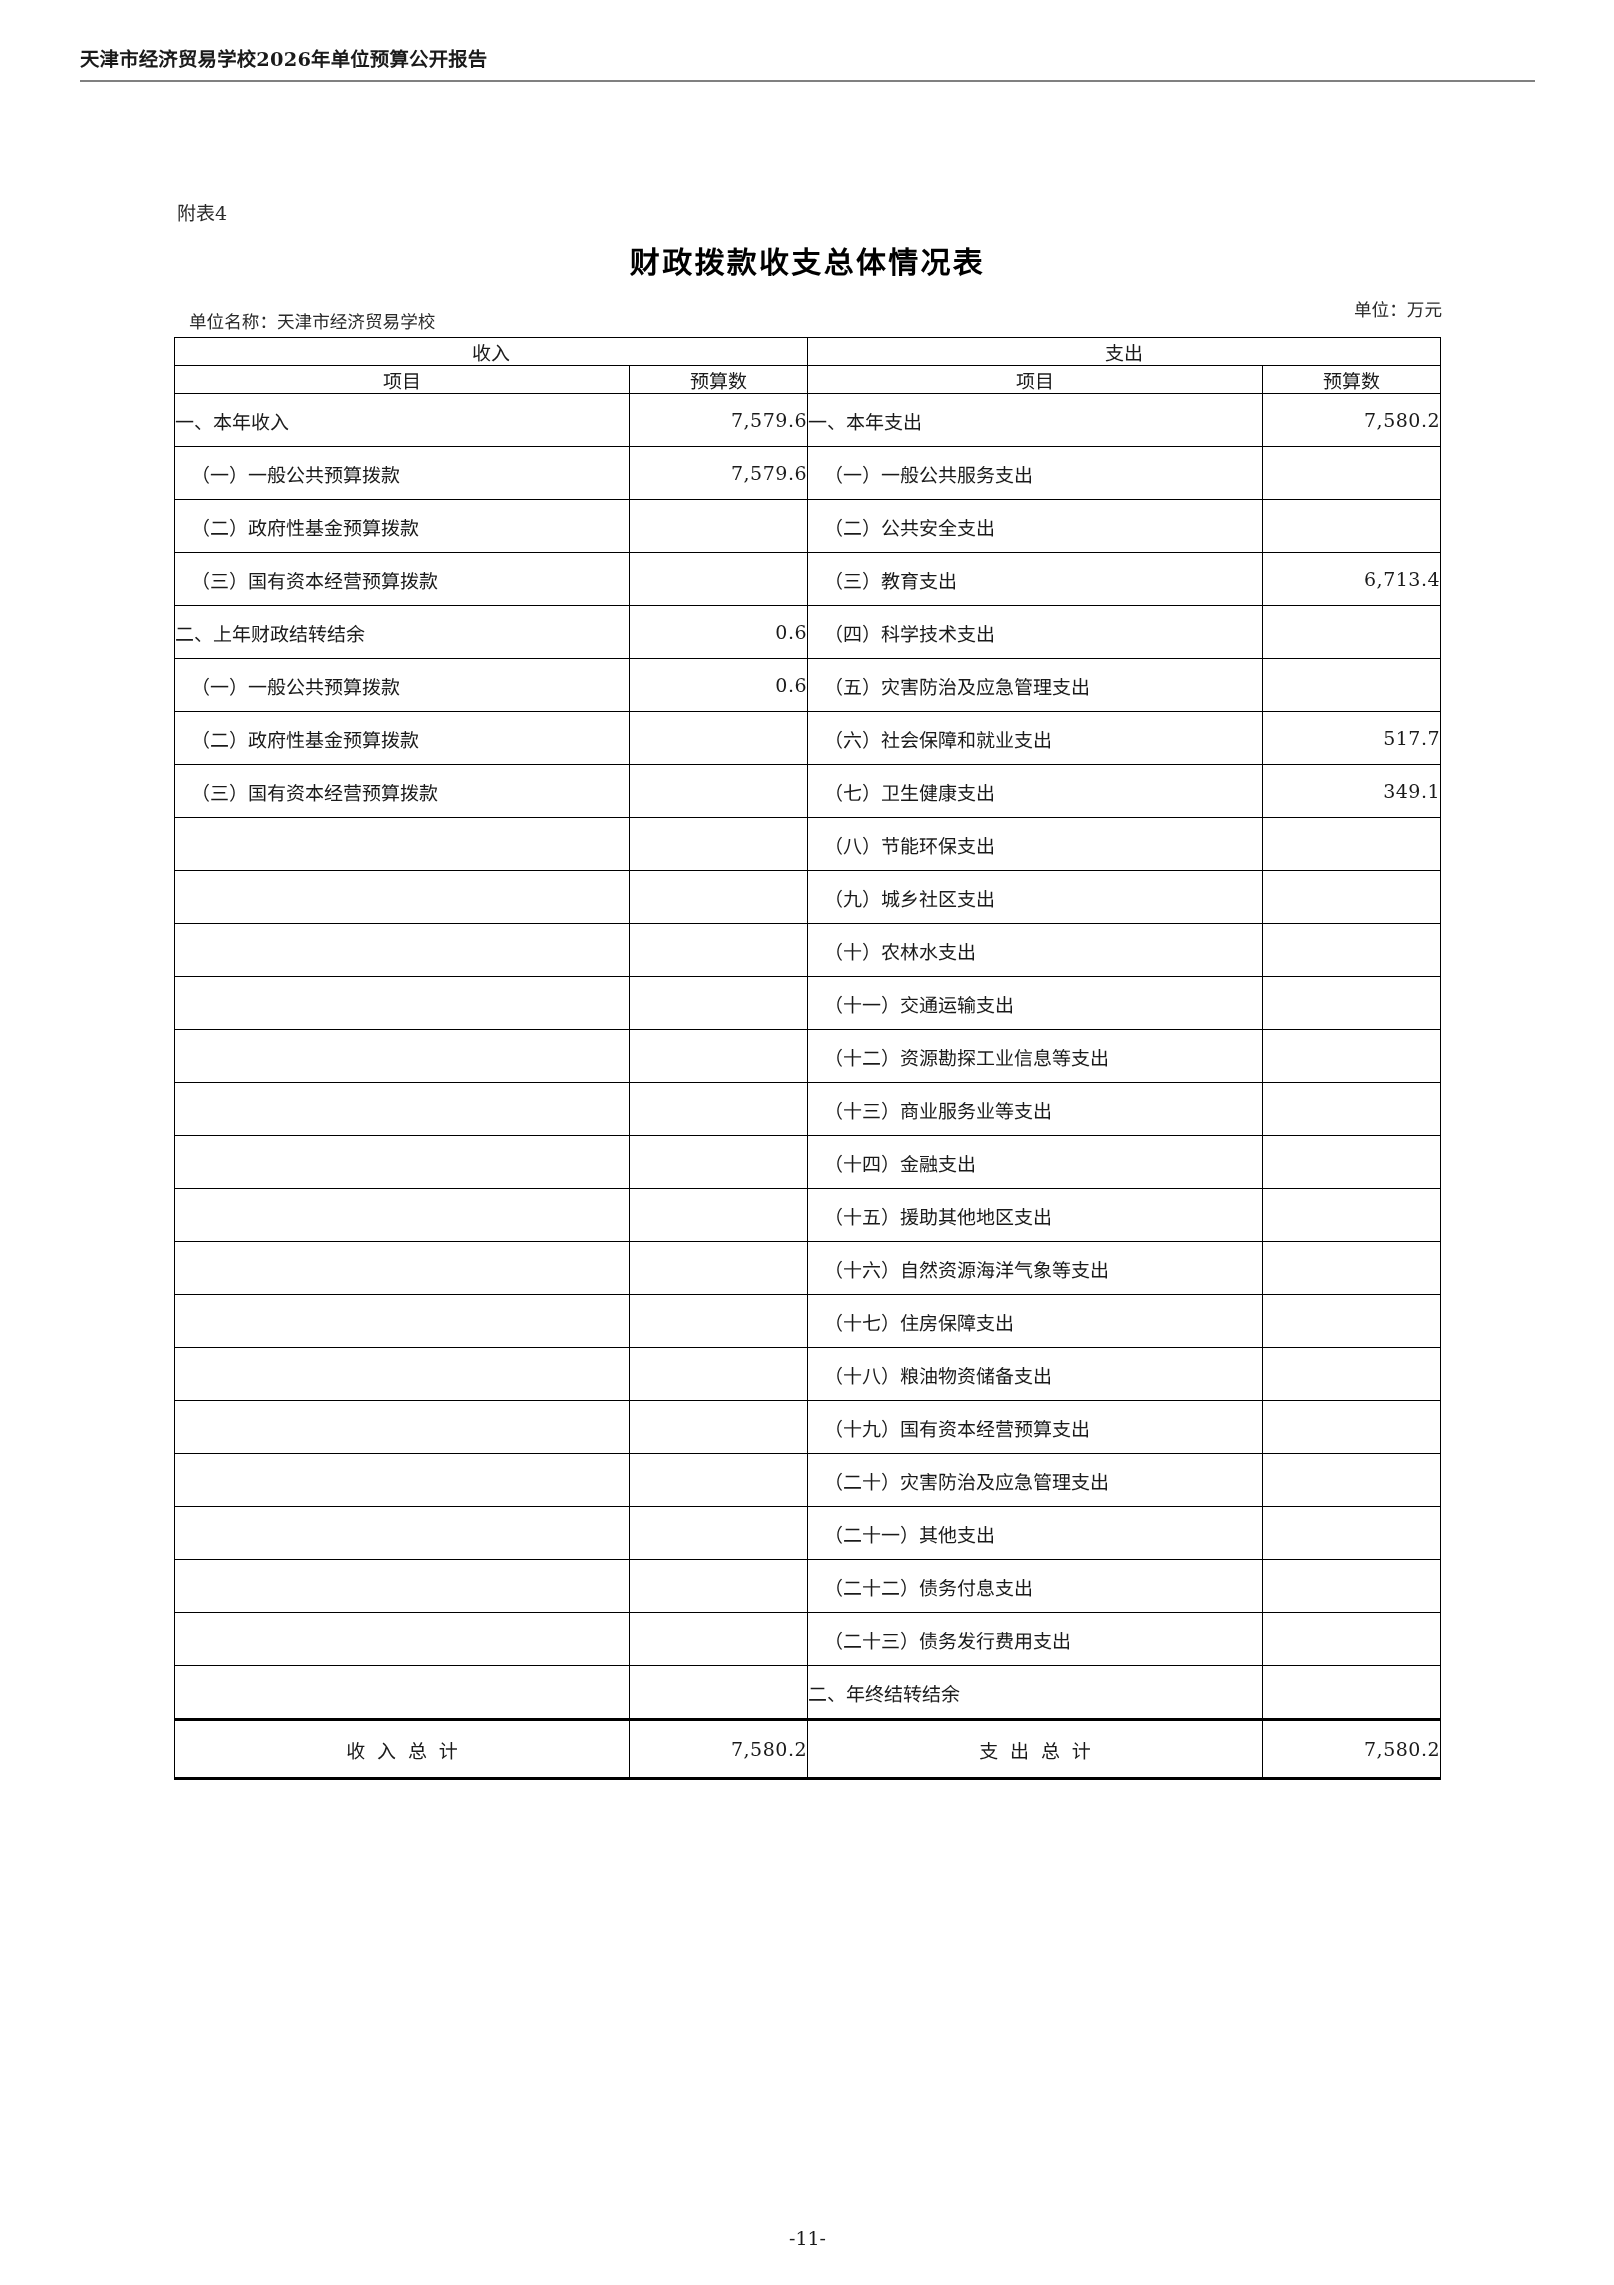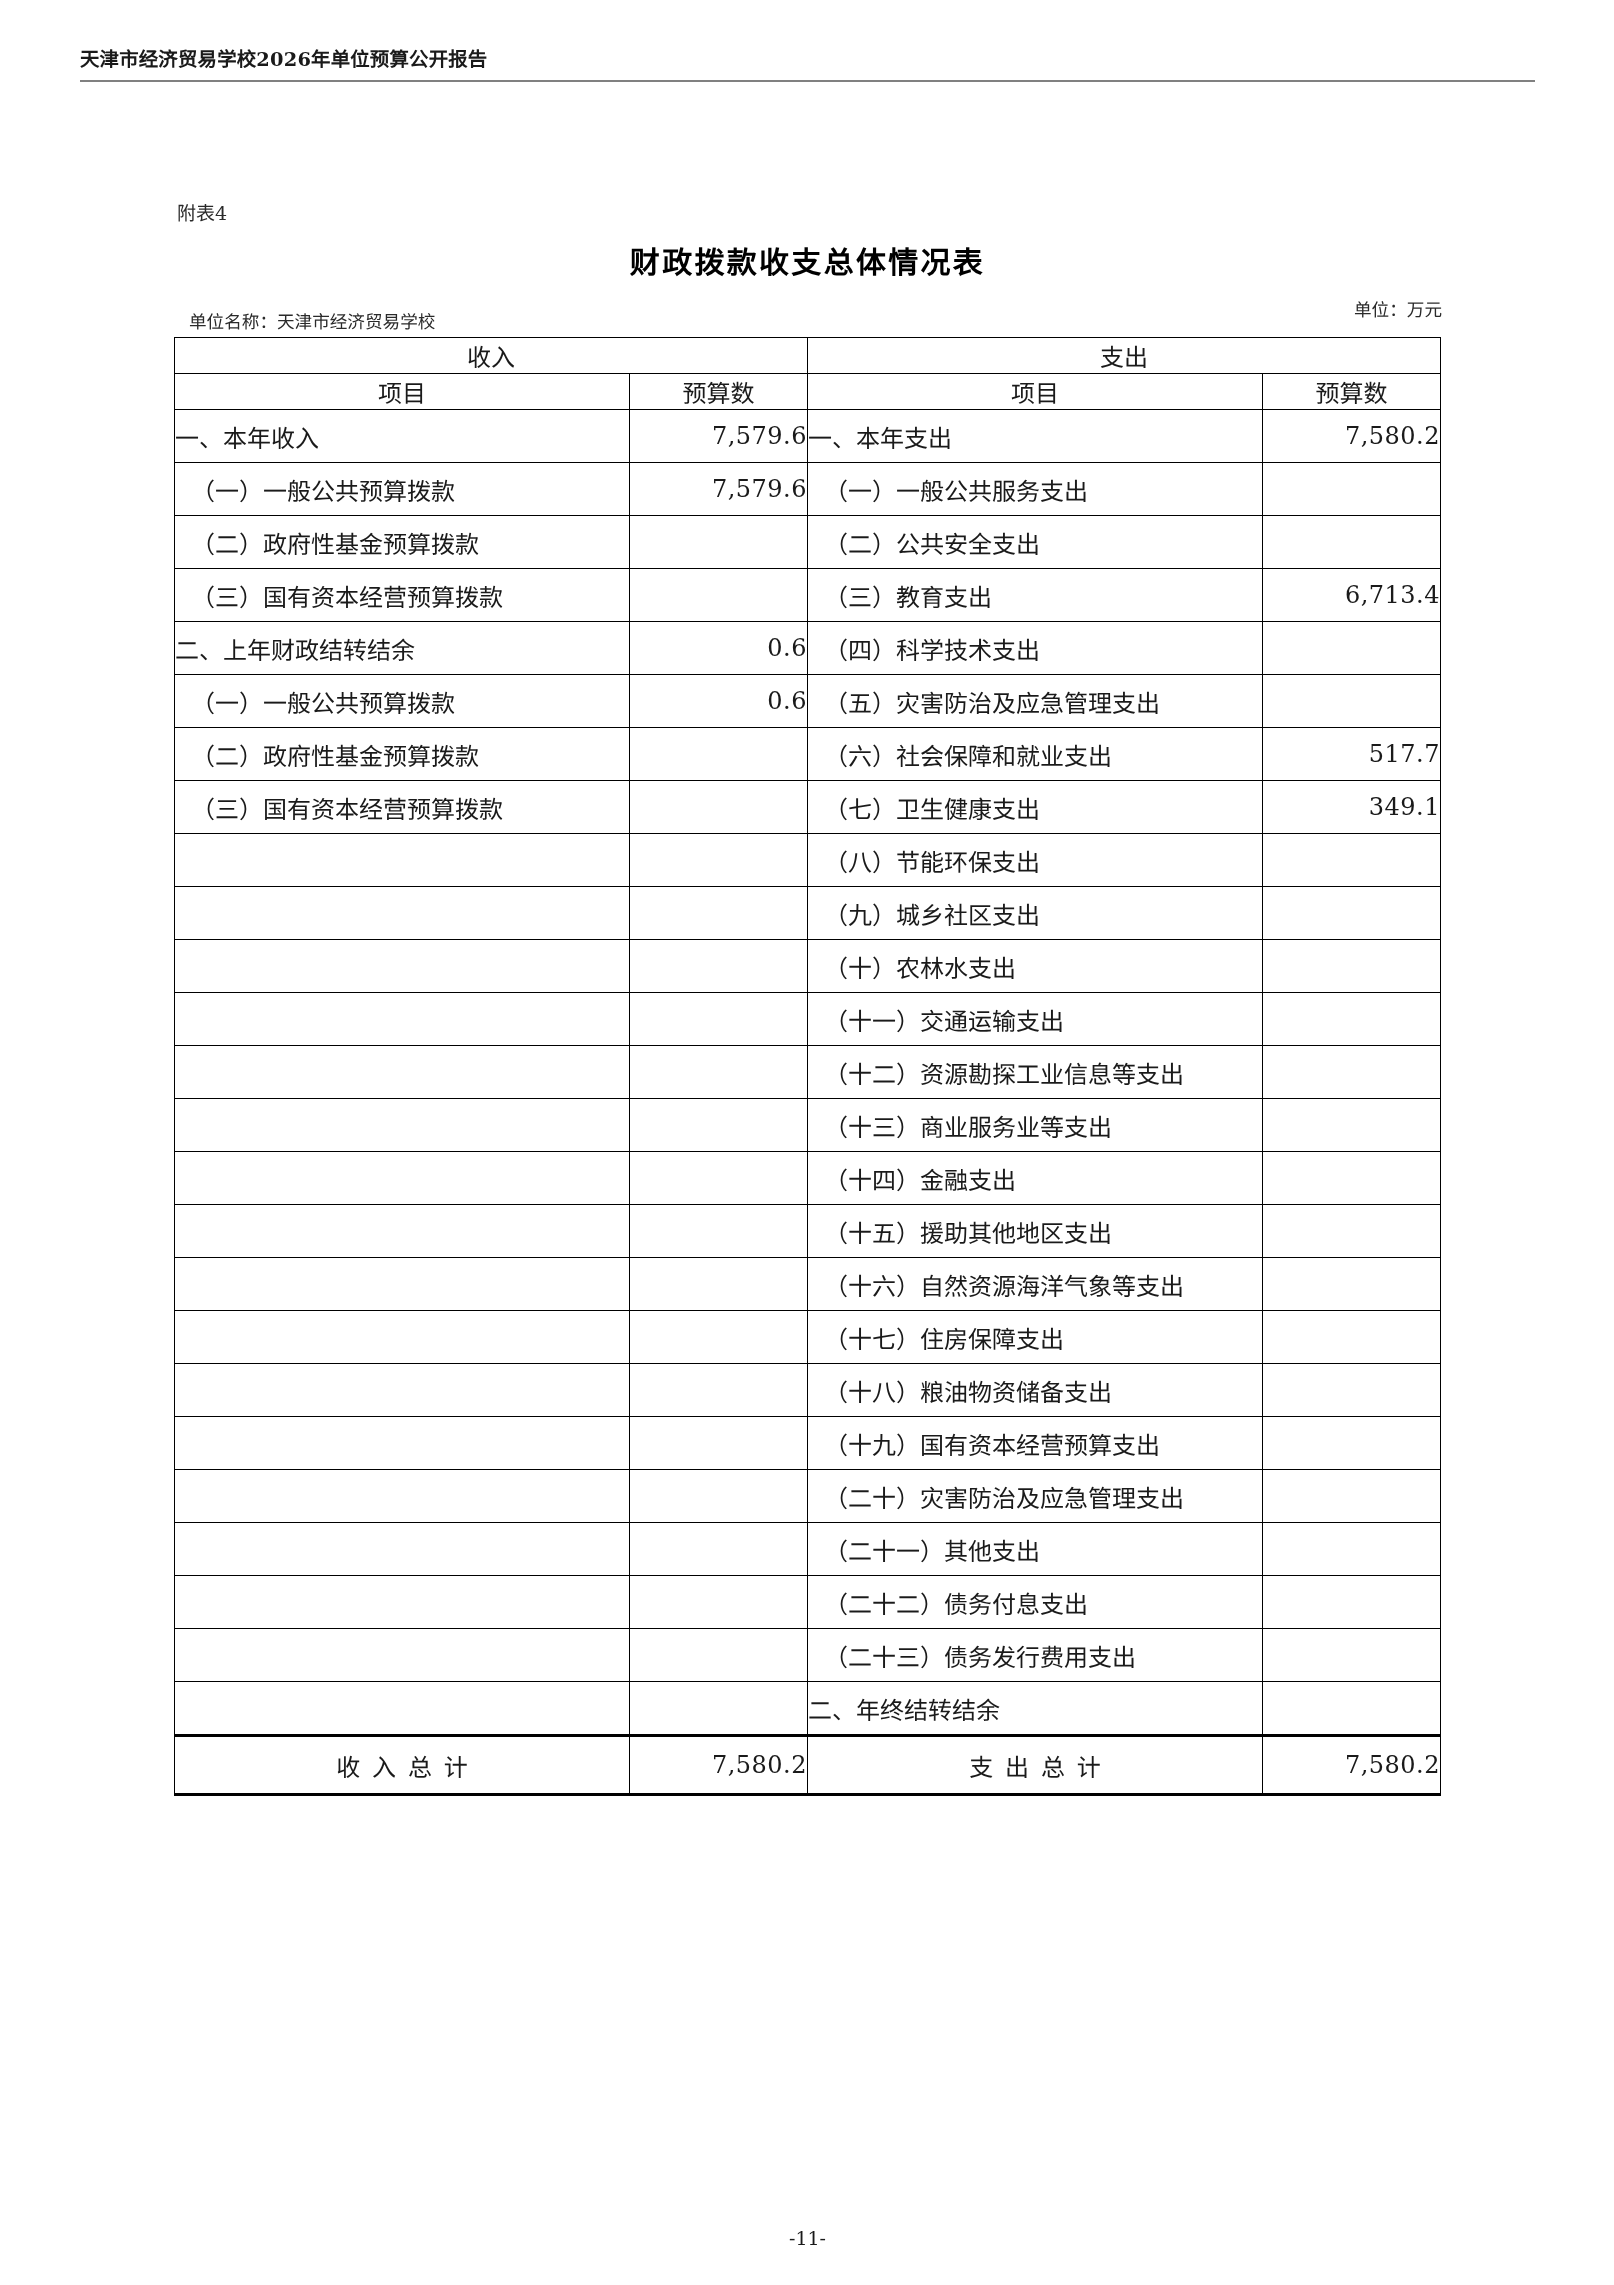--- a/index.html
+++ b/index.html
@@ -101,21 +101,21 @@
   }
 
   
   .budget-table {
     position: absolute;
     left: 174px;
     top: 337px;
     width: 1266px;
     border-collapse: collapse;
     table-layout: fixed;
-    font-size: 24px;
+    font-size: 19px;
   }
   .budget-table td,
   .budget-table th {
     border: 1.8px solid #000;
     padding: 0;
     vertical-align: middle;
     font-weight: normal;
     color: #1a1a1a;
     background: #fff;
   }

